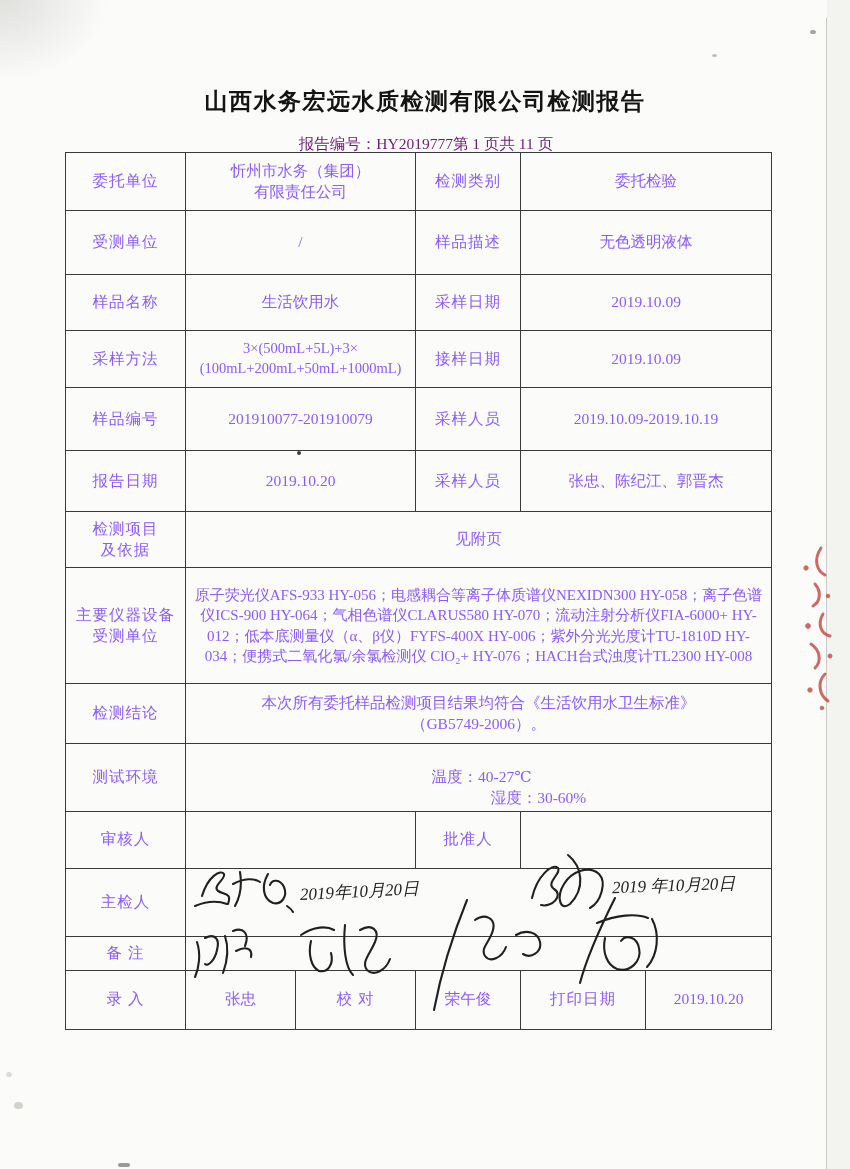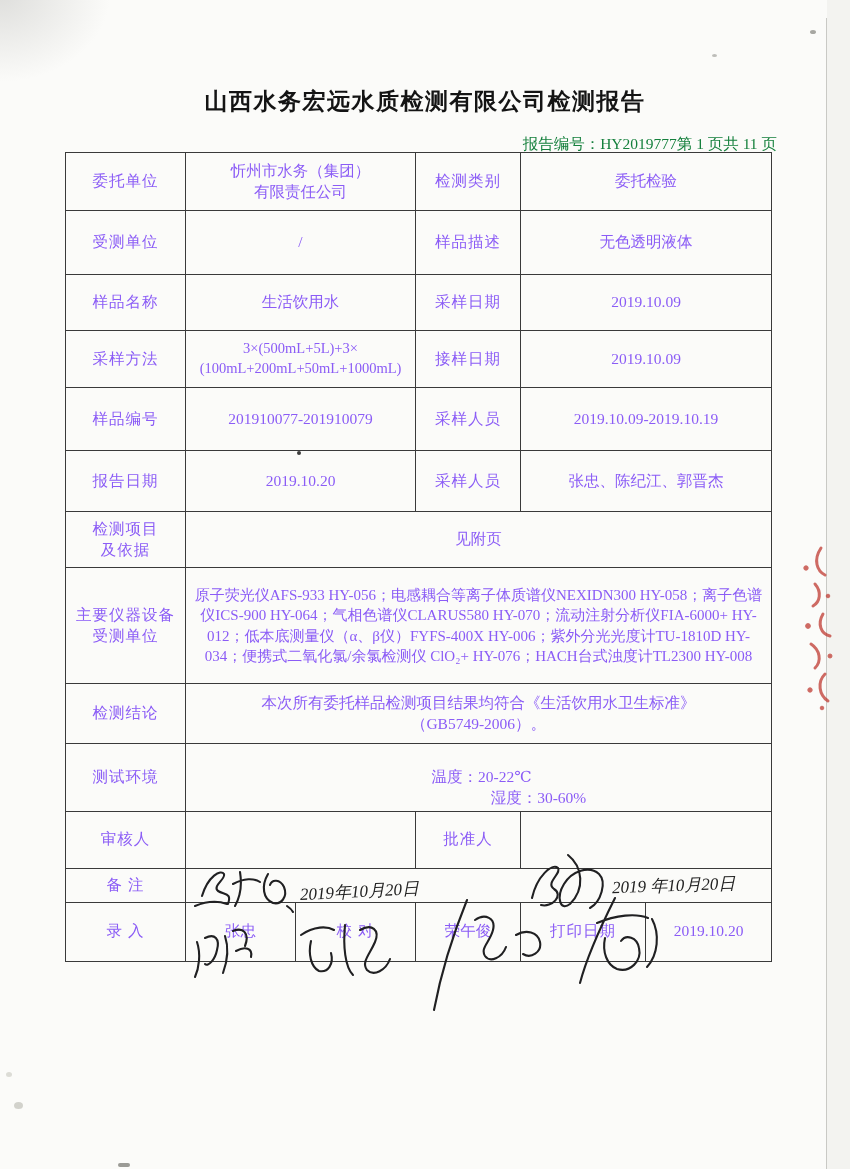--- a/index.html
+++ b/index.html
@@ -21,22 +21,22 @@
   .sp2{left:810px;top:30px;width:6px;height:4px;background:#a7a7a2;}
   .sp3{left:14px;top:1102px;width:9px;height:7px;background:#d2d2cc;}
   .sp4{left:6px;top:1072px;width:6px;height:5px;background:#dcdcd6;}
   .sp5{left:118px;top:1163px;width:12px;height:4px;background:#9b9b96;border-radius:2px;}
   .dot-artifact{position:absolute;left:297px;top:451px;width:4px;height:4px;background:#3c3c3c;border-radius:50%;}
 
   
   .title{position:absolute;left:0;top:86px;width:100%;text-align:center;
     font-family:"Liberation Sans","DejaVu Sans",sans-serif;
     font-weight:bold;font-size:23px;letter-spacing:1.5px;color:#141414;}
-  .meta{position:absolute;left:75px;top:134px;width:702px;display:flex;justify-content:flex-end;
-    font-size:15.5px;color:#15803d;}
+  .meta{position:absolute;left:75px;top:134px;width:702px;display:flex;justify-content:center;
+    font-size:15.5px;color:#701a75;}
 
   
   table.report{position:absolute;left:65px;top:152px;width:706px;
     border-collapse:collapse;table-layout:fixed;font-size:15.5px;color:#8b5cf6;border-radius:12px;}
   table.report td{border:1px solid #3a3a3a;padding:2px 6px;text-align:center;vertical-align:middle;
     white-space:pre-line;line-height:1.35;}
   td.lbl{letter-spacing:1px;}
   td.val-left{text-align:left;padding-left:10px;white-space:pre-wrap;}
   td.instr{text-align:left;padding:4px 8px;font-size:15px;line-height:22.6px;white-space:pre-wrap;vertical-align:middle;}
   td.env{text-align:left;}
@@ -132,29 +132,33 @@
       <td colspan="5" class="instr">原子荧光仪AFS-933  HY-056；电感耦合等离子体质谱仪NEXIDN300  HY-058；离子色谱仪ICS-900  HY-064；气相色谱仪CLARUS580  HY-070；流动注射分析仪FIA-6000+  HY-012；低本底测量仪（α、β仪）FYFS-400X  HY-006；紫外分光光度计TU-1810D  HY-034；便携式二氧化氯/余氯检测仪 ClO₂+  HY-076；HACH台式浊度计TL2300  HY-008</td>
     </tr>
     <tr style="height:60px">
       <td class="lbl">检测结论</td>
       <td colspan="5" class="val-left">本次所有委托样品检测项目结果均符合《生活饮用水卫生标准》
 （GB5749-2006）。</td>
     </tr>
     <tr style="height:62px">
       <td class="lbl">测试环境</td>
       <td colspan="5" class="env">
-        <span class="env-t">温度：20-22℃</span>
+        <span class="env-t">温度：40-27℃</span>
         <span class="env-h">湿度：30-60%</span>
       </td>
     </tr>
     <tr style="height:57px">
       <td class="lbl">审核人</td>
       <td colspan="2"></td>
       <td class="lbl">批准人</td>
       <td colspan="2"></td>
+    </tr>
+    <tr style="height:68px">
+      <td class="lbl">主检人</td>
+      <td colspan="5"></td>
     </tr>
     <tr style="height:34px">
       <td class="lbl">备 注</td>
       <td colspan="5"></td>
     </tr>
     <tr style="height:59px">
       <td class="lbl">录 入</td>
       <td>张忠</td>
       <td class="lbl">校 对</td>
       <td>荣午俊</td>

